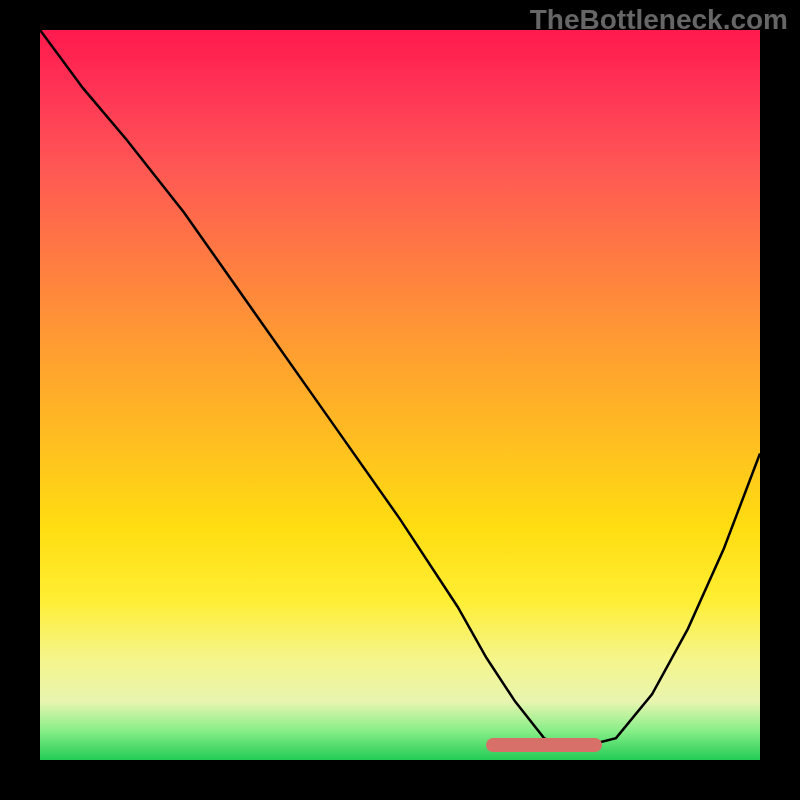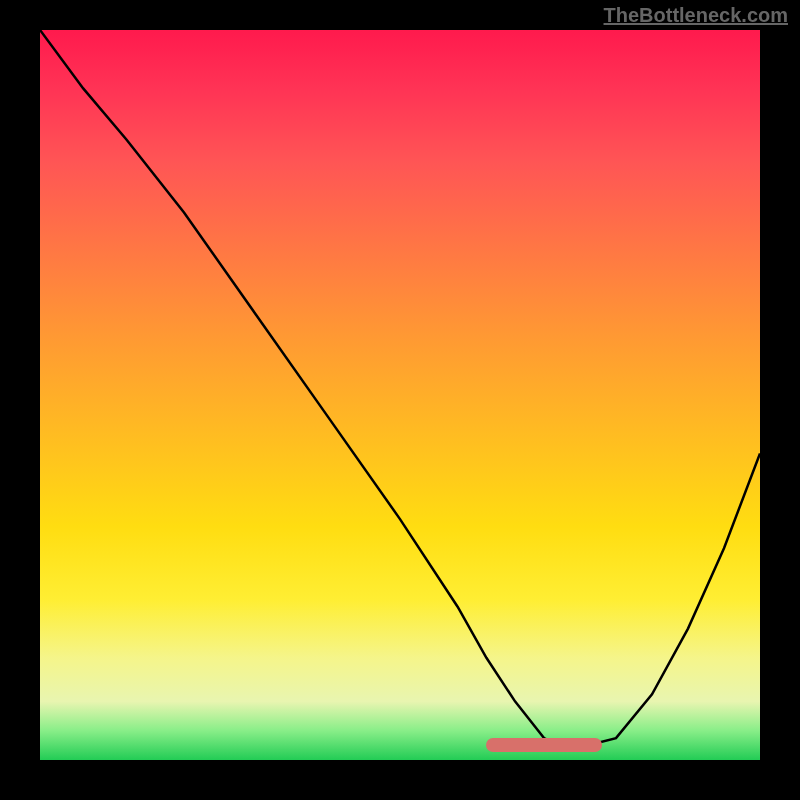--- a/index.html
+++ b/index.html
@@ -15,24 +15,23 @@
     width: 800px;
     height: 800px;
     position: relative;
     background: #000;
   }
   .watermark {
     position: absolute;
     top: 4px;
     right: 12px;
     color: #666;
-    font-size: 20px;
+    font-size: 28px;
     font-weight: bold;
     z-index: 10;
-    text-decoration: underline;
   }
   .plot-area {
     position: absolute;
     left: 40px;
     top: 30px;
     width: 720px;
     height: 730px;
     overflow: hidden;
   }
   .gradient-bg {

